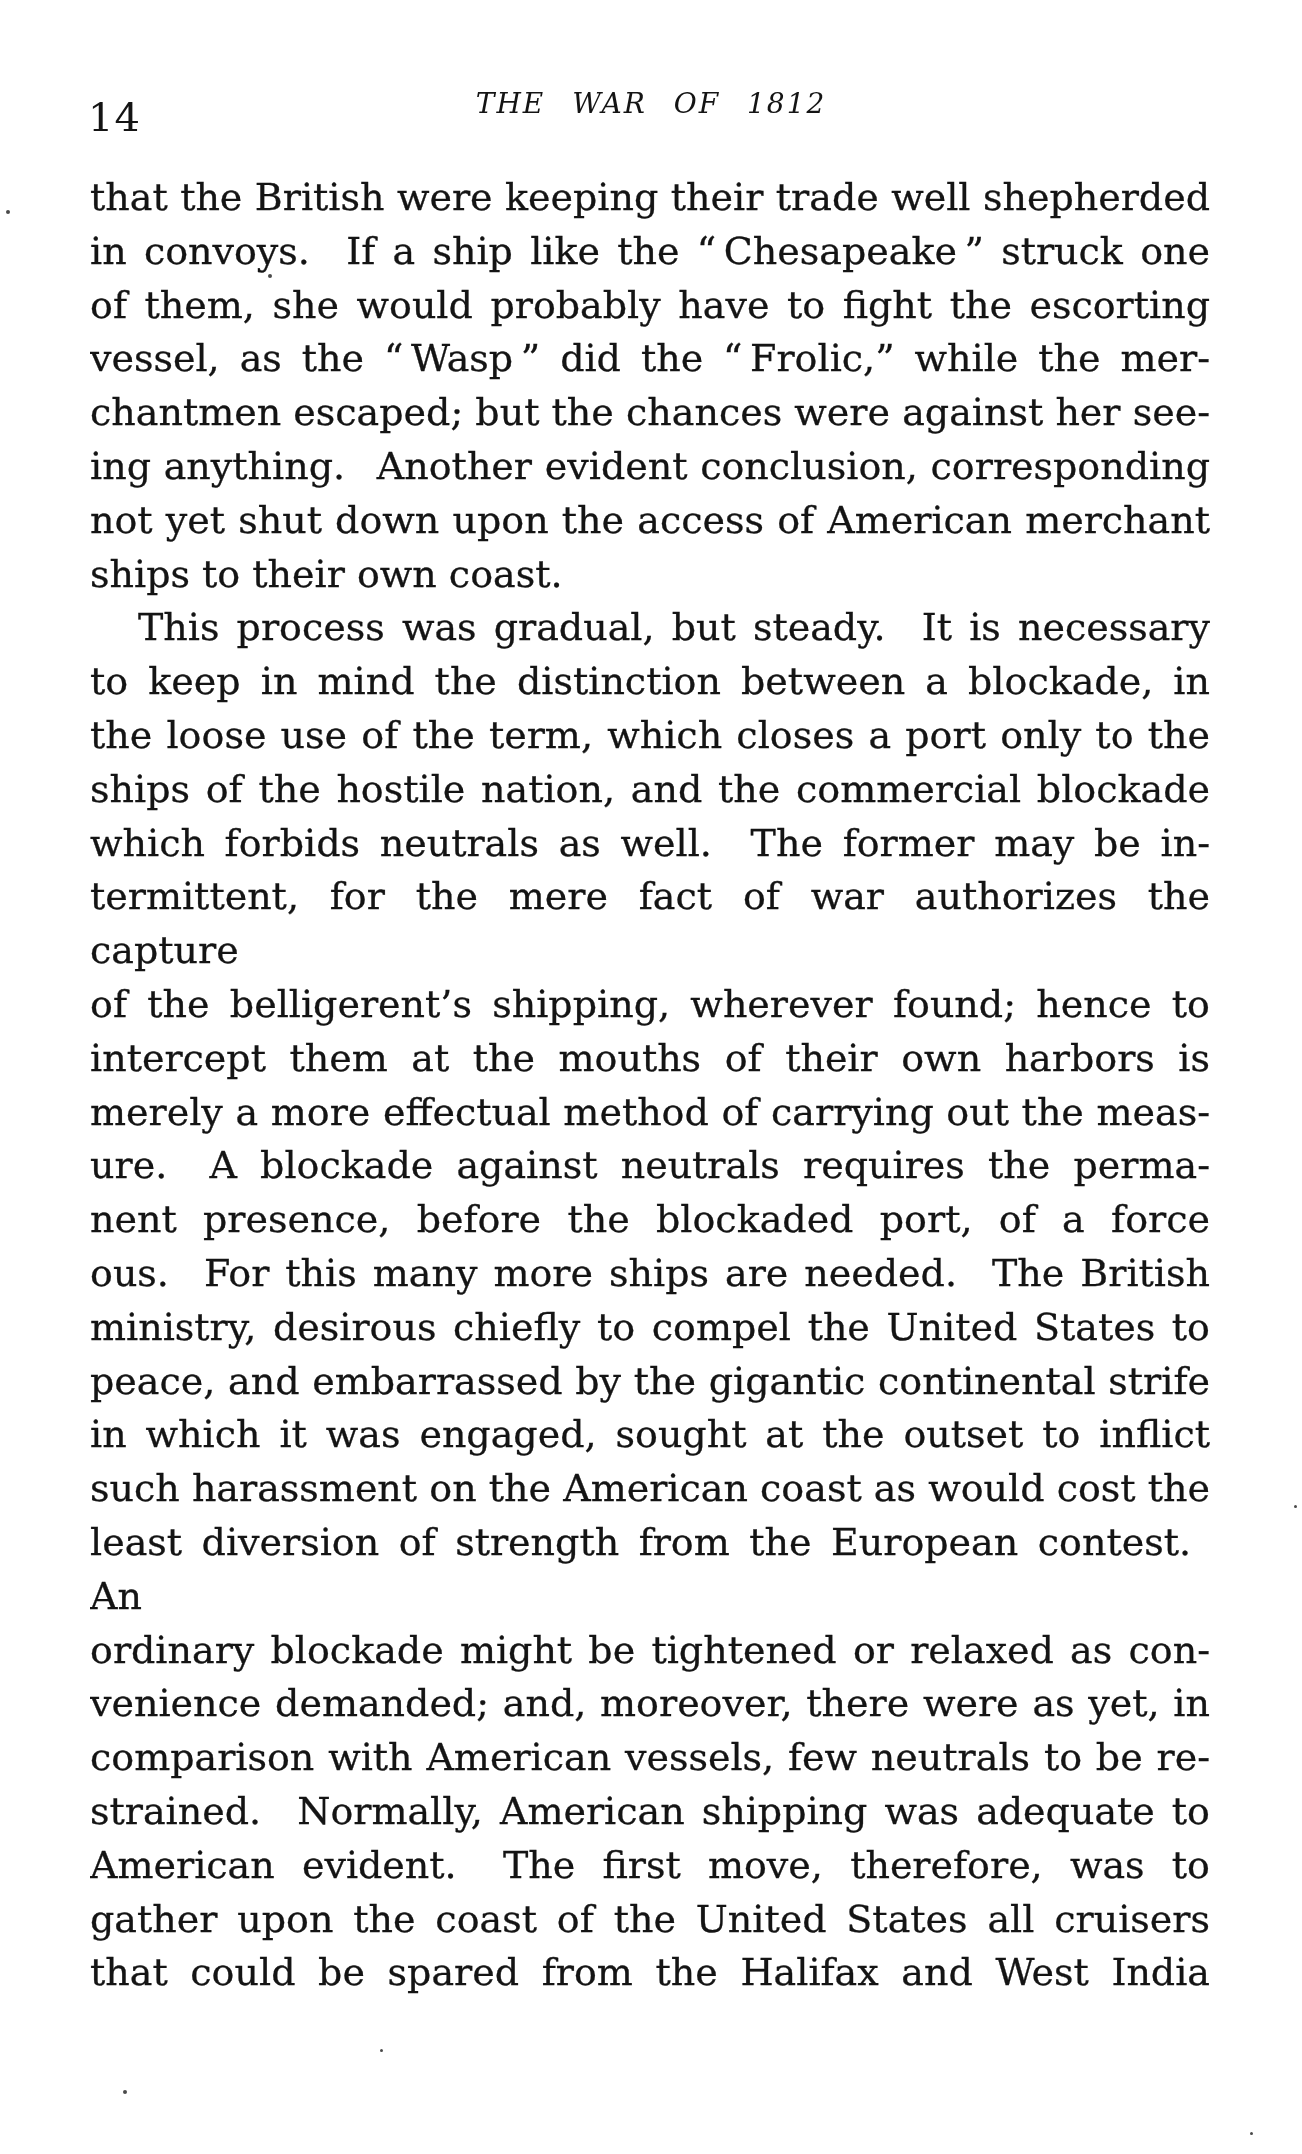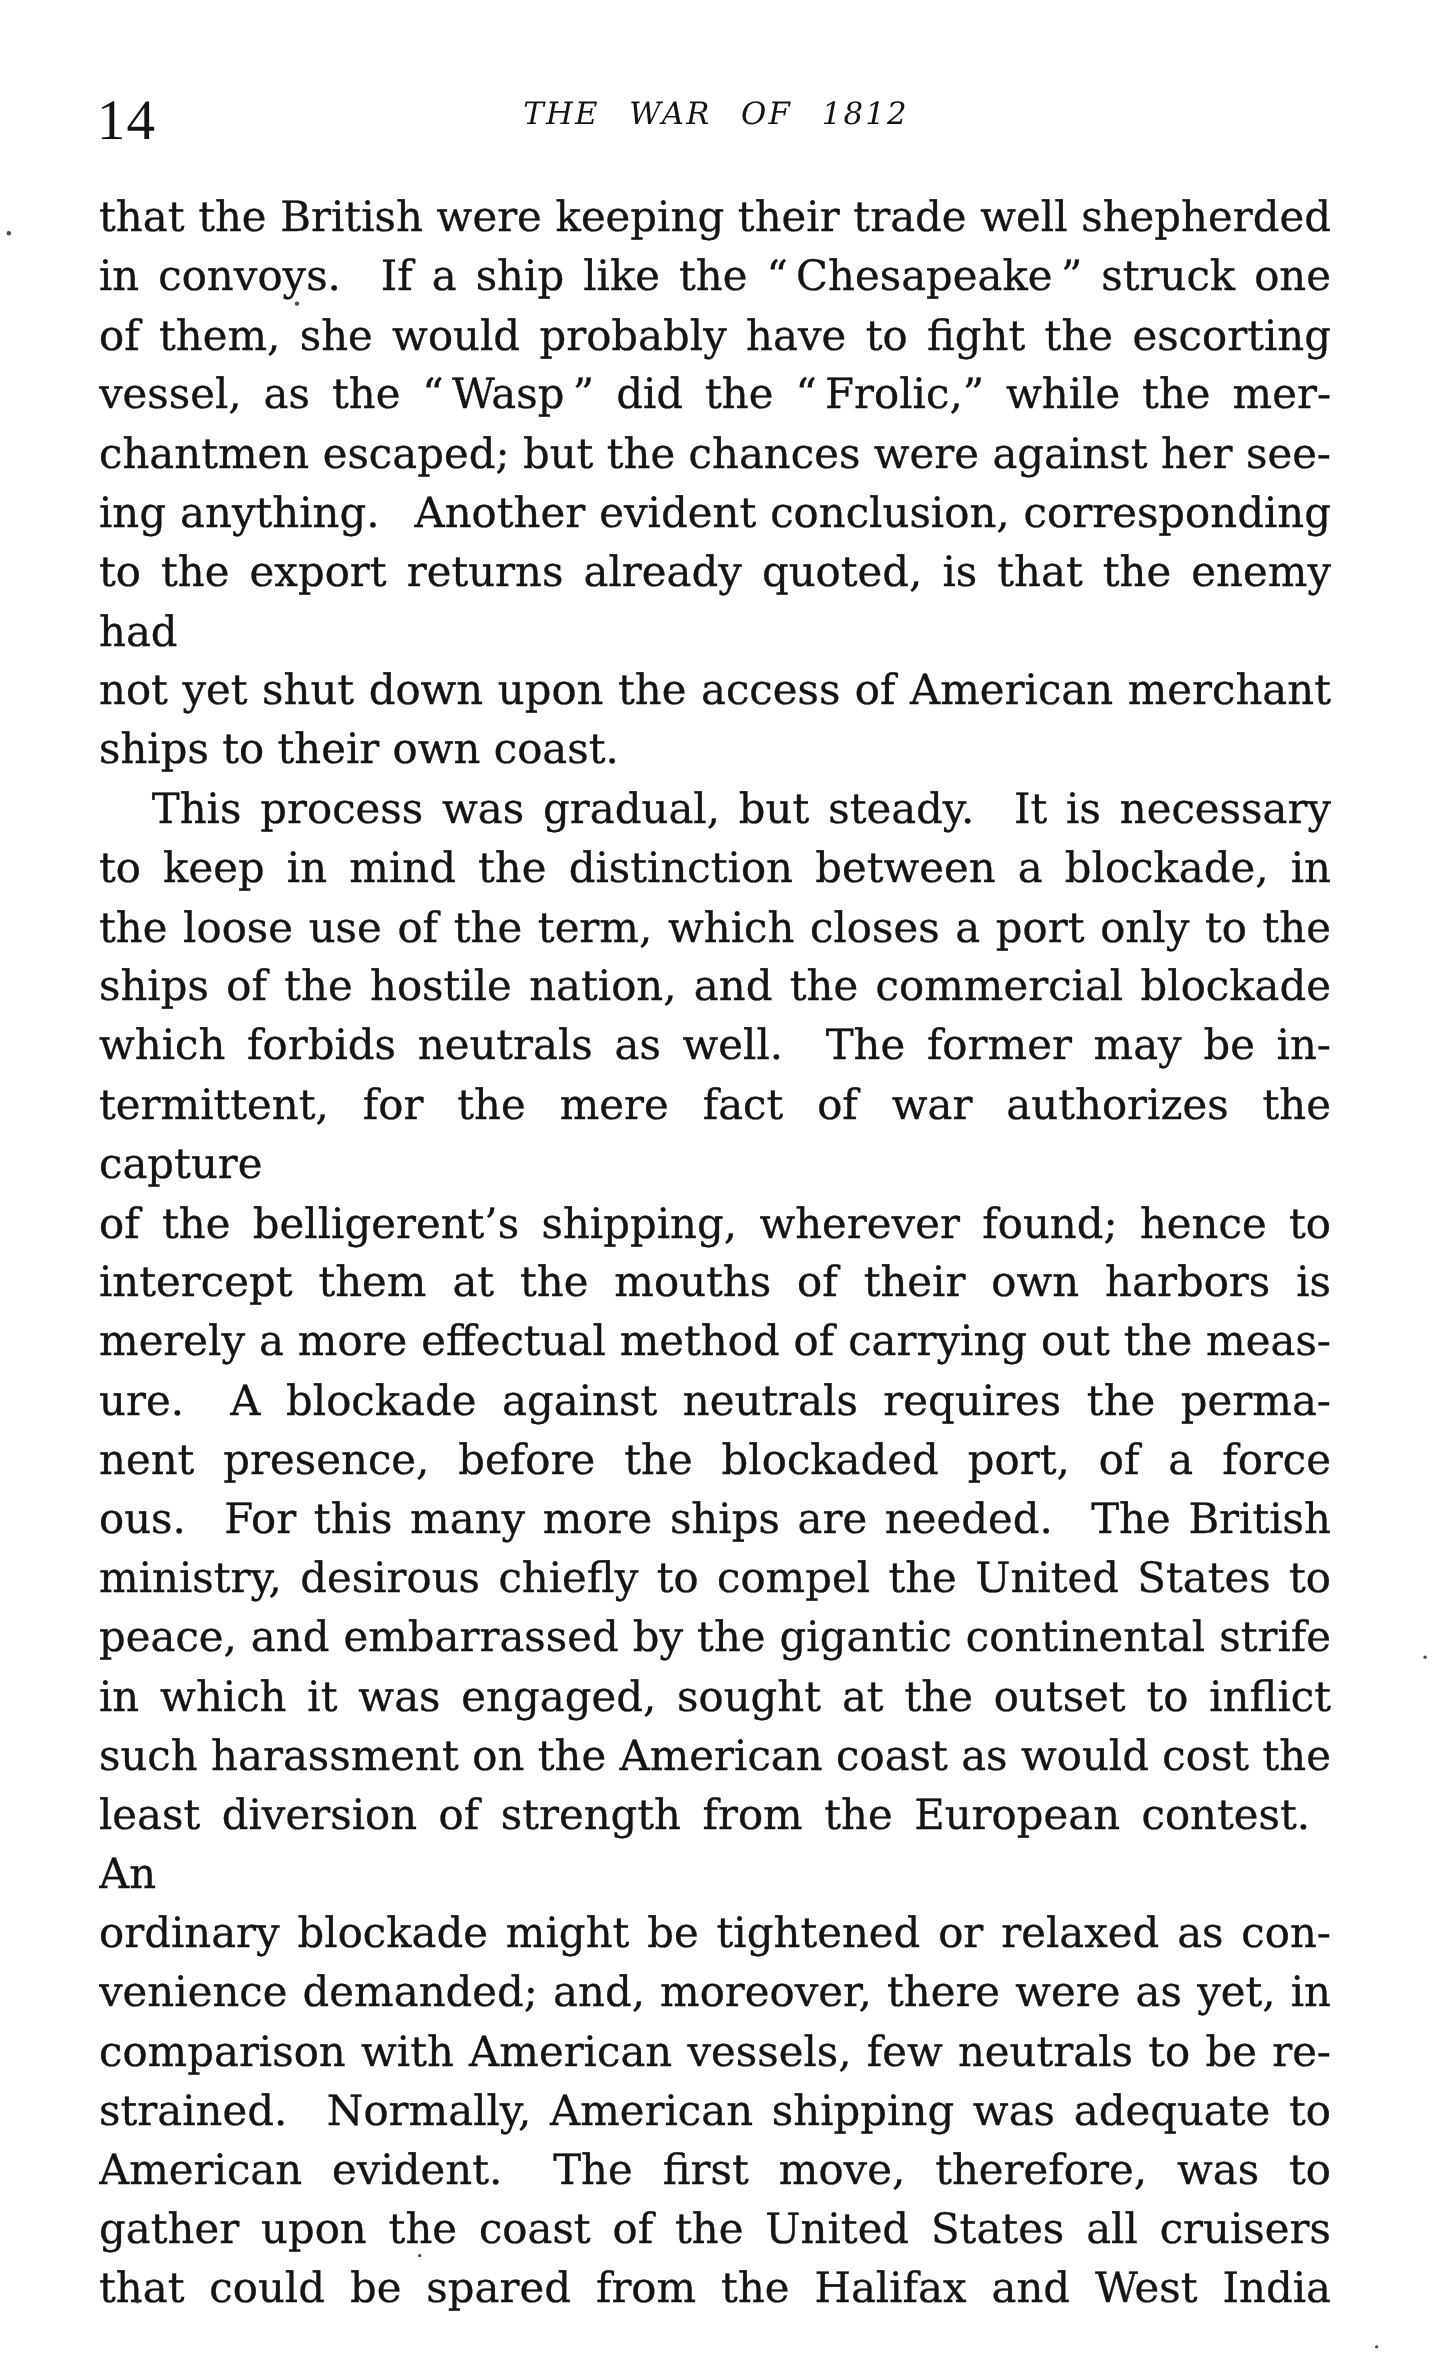--- a/index.html
+++ b/index.html
@@ -19,25 +19,24 @@
   
   .running-head {
     position: absolute;
     top: 0; left: 0;
     width: 100%;
     height: 140px;
   }
   .page-num {
     position: absolute;
     left: 88px;
-    top: 84px;
-    font-size: 52px;
+    top: 97px;
+    font-size: 40px;
     line-height: 1;
     letter-spacing: 1px;
-    font-family: Liberation Serif, serif;
   }
   .head-title {
     position: absolute;
     left: 50%;
     top: 90px;
     transform: translateX(-50%);
     font-size: 28px;
     line-height: 1;
     font-style: italic;
     letter-spacing: 2px;
@@ -86,21 +85,20 @@
   </header>
 
   <main class="body-text" id="body-text">
       <div class="paragraph">
         <div class="line">that the British were keeping their trade well shepherded</div>
         <div class="line">in convoys.  If a ship like the “ Chesapeake ” struck one</div>
         <div class="line">of them, she would probably have to fight the escorting</div>
         <div class="line">vessel, as the “ Wasp ” did the “ Frolic,” while the mer-</div>
         <div class="line">chantmen escaped; but the chances were against her see-</div>
         <div class="line">ing anything.  Another evident conclusion, corresponding</div>
-        <div class="line">to the export returns already quoted, is that the enemy had</div>
         <div class="line">not yet shut down upon the access of American merchant</div>
         <div class="line no-just">ships to their own coast.</div>
       </div>
       <div class="paragraph">
         <div class="line indent">This process was gradual, but steady.  It is necessary</div>
         <div class="line">to keep in mind the distinction between a blockade, in</div>
         <div class="line">the loose use of the term, which closes a port only to the</div>
         <div class="line">ships of the hostile nation, and the commercial blockade</div>
         <div class="line">which forbids neutrals as well.  The former may be in-</div>
         <div class="line">termittent, for the mere fact of war authorizes the capture</div>

